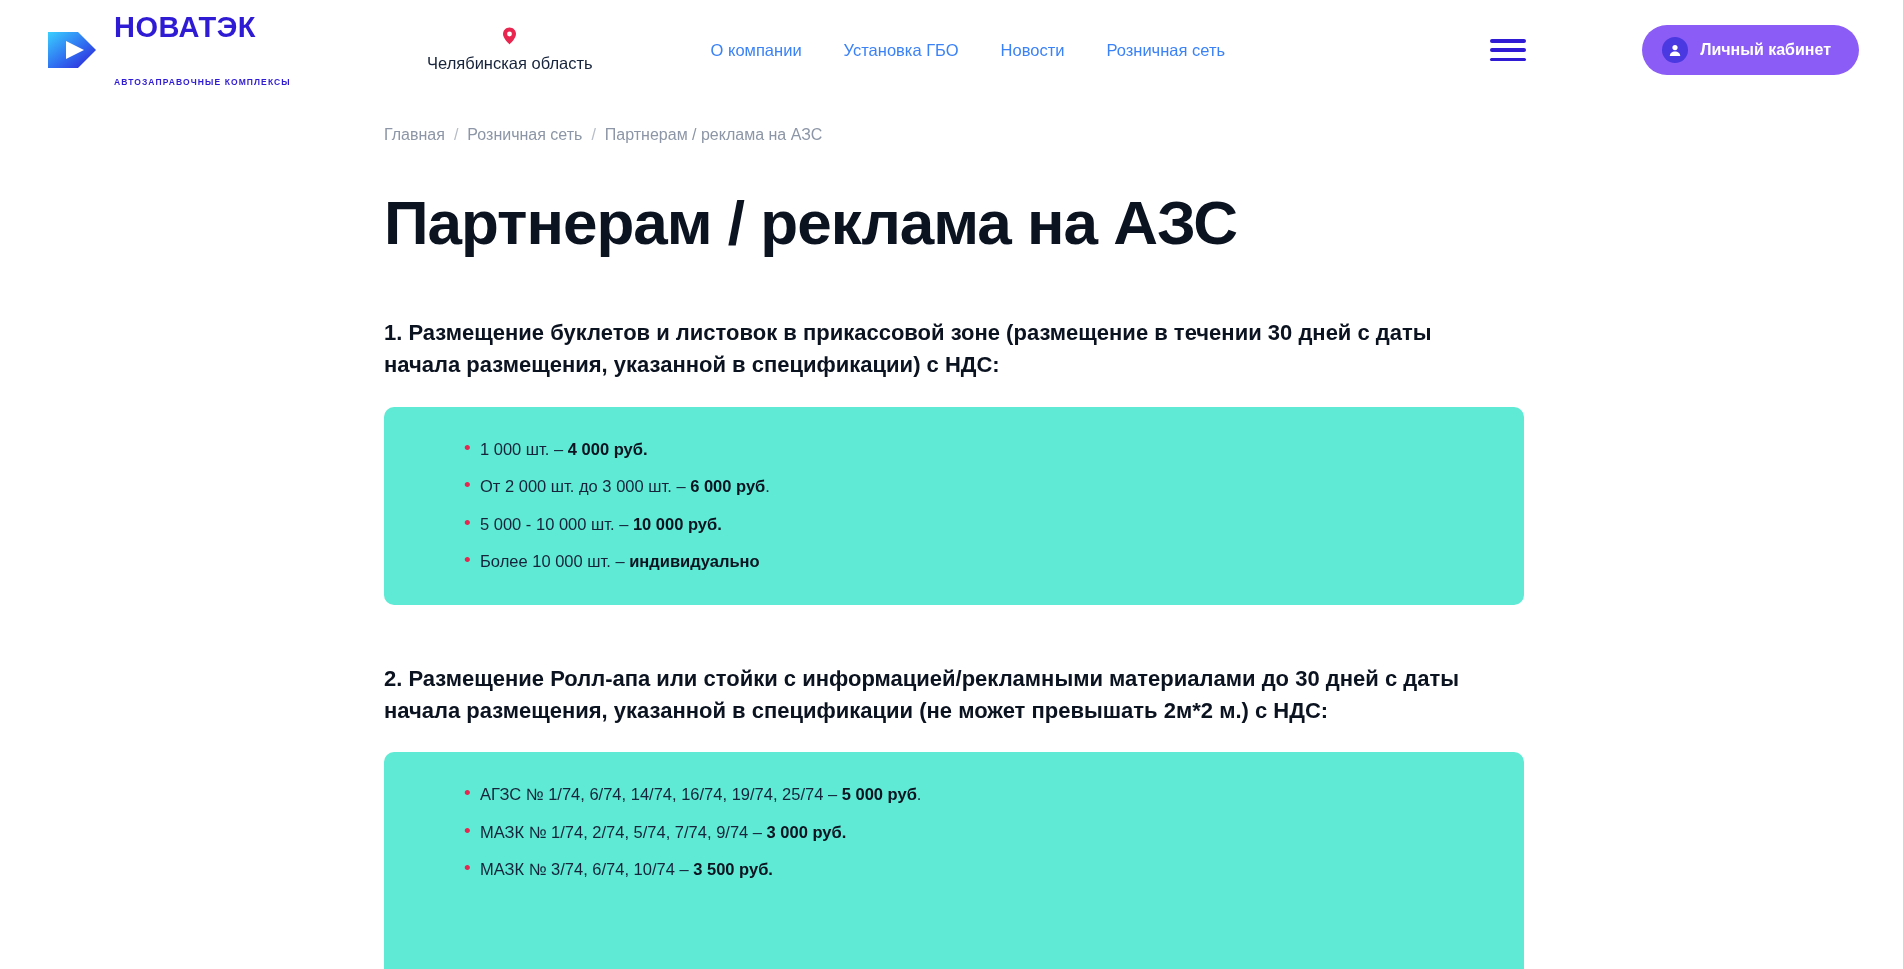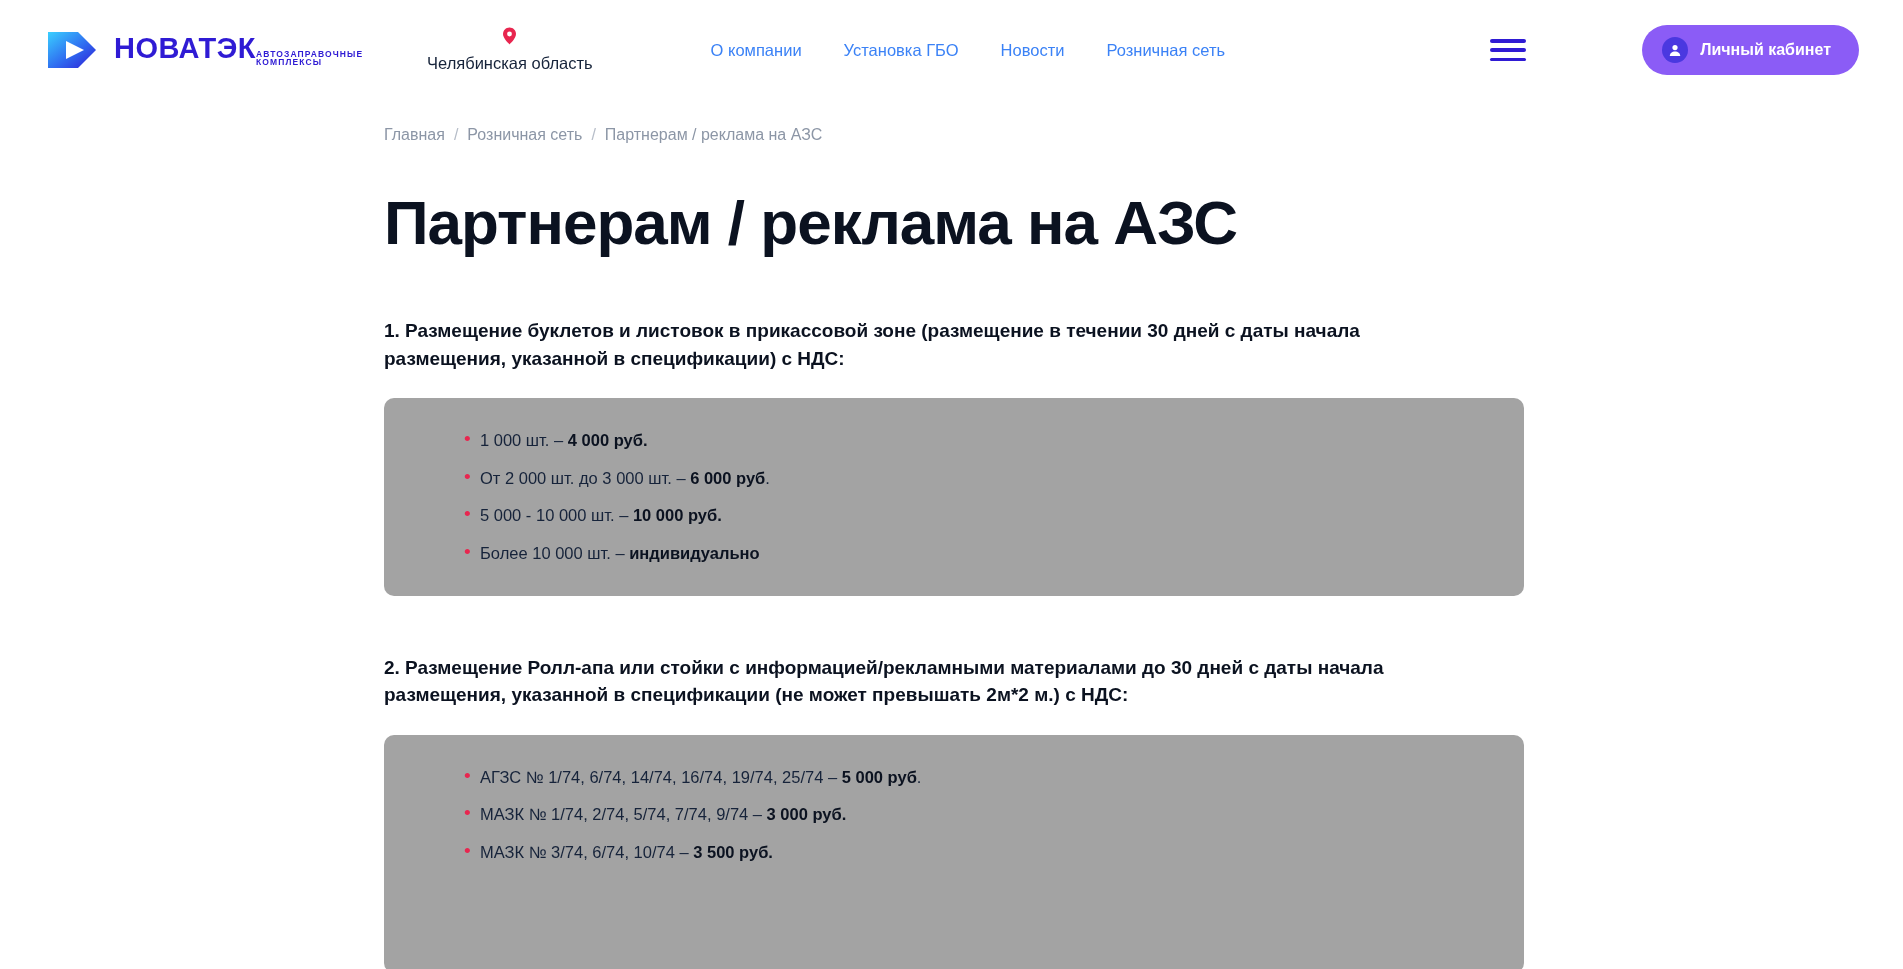--- a/index.html
+++ b/index.html
@@ -33,23 +33,24 @@
     flex: 0 0 auto;
   }
   .logo-mark {
     width: 56px;
     height: 48px;
     position: relative;
     display: block;
   }
   .logo-text-block {
     display: flex;
-    flex-direction: row;
+    flex-direction: column;
     justify-content: space-between;
     line-height: 1;
+    gap: 20px;
   }
   .logo-title {
     font-size: 29px;
     font-weight: 700;
     letter-spacing: 0.5px;
     color: #2f1bd4;
   }
   .logo-sub {
     font-size: 8.5px;
     font-weight: 700;
@@ -160,30 +161,30 @@
   h1.page-title {
     font-size: 62px;
     line-height: 1.05;
     font-weight: 700;
     letter-spacing: -1px;
     margin: 46px 0 0 0;
     color: #0b1220;
   }
 
   .section-intro {
-    font-size: 19px;
+    font-size: 22px;
     font-weight: 700;
     line-height: 1.45;
     color: #0b1220;
     max-width: 1100px;
     margin-top: 62px;
   }
 
   .price-card {
-    background: #a3a3a3;
+    background: #5eead4;
     border-radius: 10px;
     width: 1140px;
     margin-top: 26px;
     padding: 32px 0 32px 0;
     min-height: 176px;
   }
   .price-card.tall { min-height: 238px; }
   .price-list {
     list-style: none;
     margin: 0;

